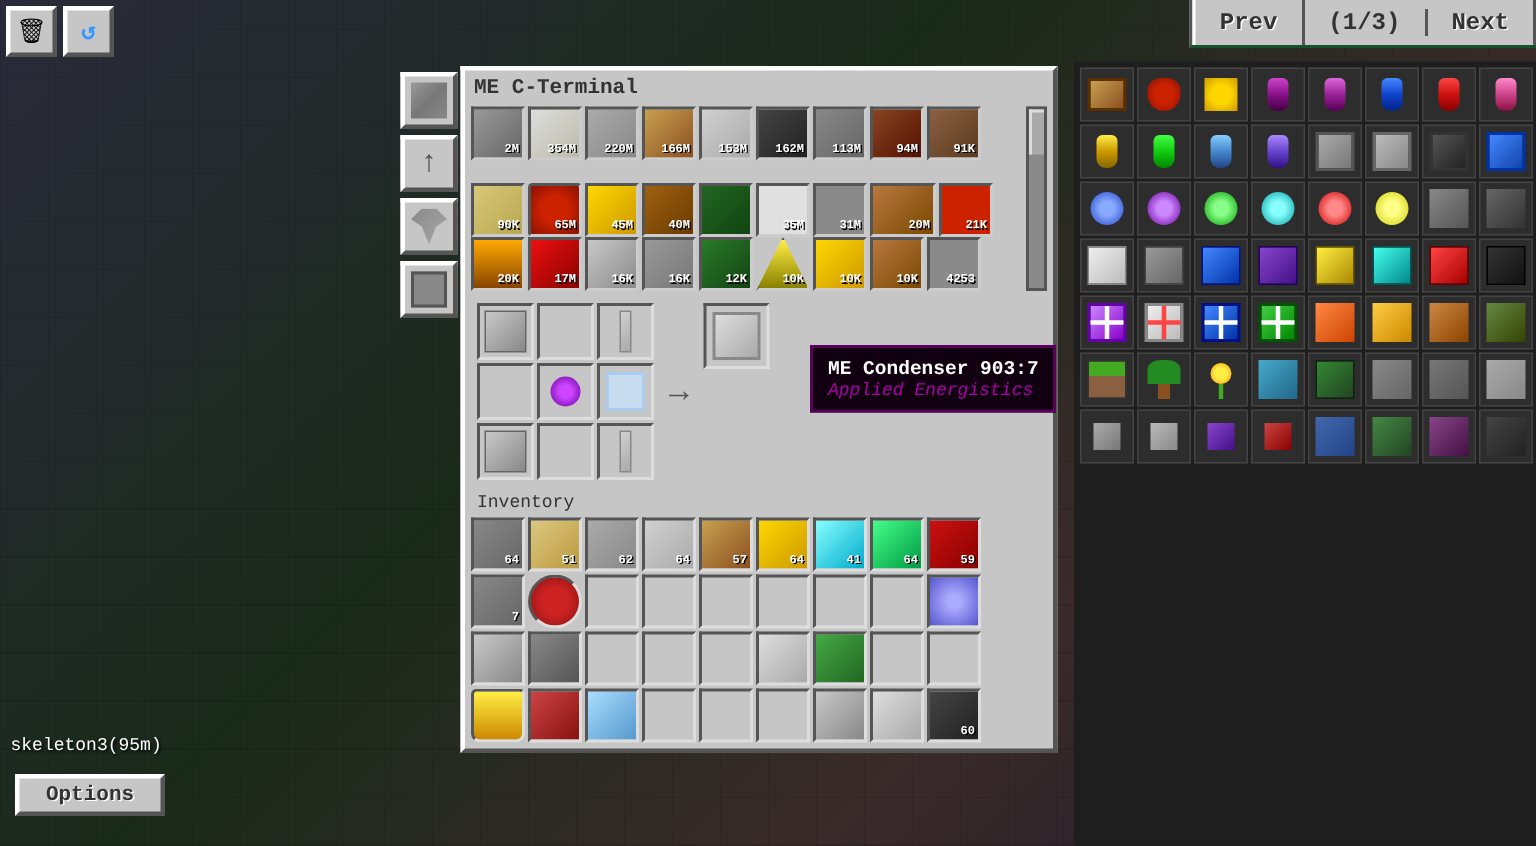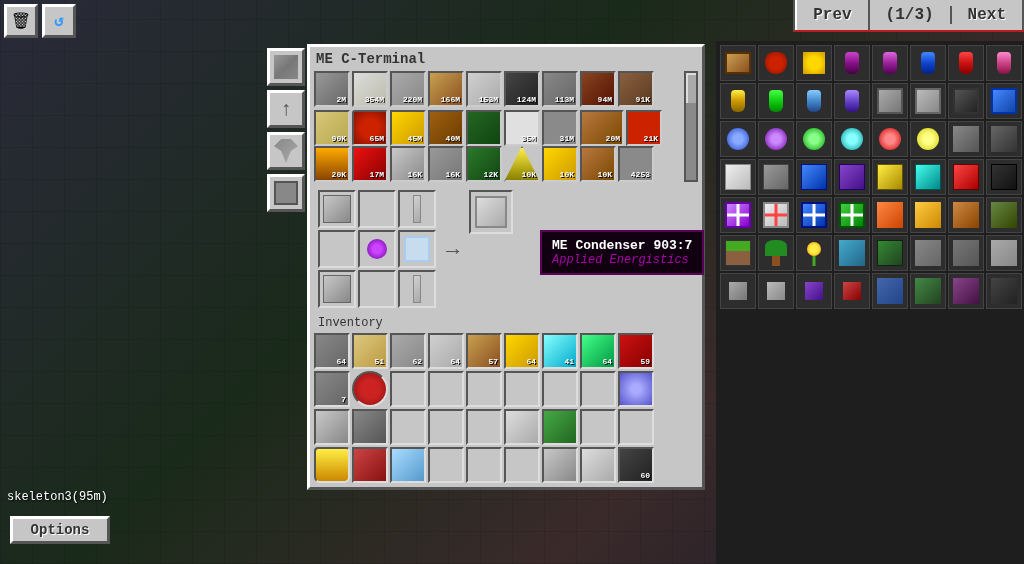--- a/index.html
+++ b/index.html
@@ -29,21 +29,21 @@
 
     
     .top-nav {
       position: absolute;
       top: 0;
       right: 0;
       display: flex;
       align-items: center;
       height: 32px;
       background: #c6c6c6;
-      border-bottom: 2px solid #b91c1c;
+      border-bottom: 2px solid #14532d;
       border-left: 2px solid #555;
     }
 
     .nav-btn {
       height: 100%;
       padding: 0 16px;
       background: #c6c6c6;
       border: none;
       border-right: 2px solid #555;
       font-family: 'Courier New', monospace;
@@ -446,38 +446,38 @@
     <div style="width:24px;height:24px;background:#888;border:2px solid #555;"></div>
   </div>
 </div>
 
 <div class="main-window">
   <div class="terminal-header">ME C-Terminal</div>
 
   <div class="grid-with-scroll">
     <div style="flex:1;">
 
-      <div class="grid-row" style="gap:2px; margin-bottom:3px;">
+      <div class="grid-row" style="gap:2px; margin-bottom:15px;">
         <div class="terminal-slot" style="background:linear-gradient(135deg,#999,#666);">
             <span class="t-count">2M</span>
           </div>
         <div class="terminal-slot" style="background:linear-gradient(135deg,#ddd,#bba);">
             <span class="t-count">354M</span>
           </div>
         <div class="terminal-slot" style="background:linear-gradient(135deg,#aaa,#888);padding-left:26px;">
             <span class="t-count">220M</span>
           </div>
         <div class="terminal-slot" style="background:linear-gradient(135deg,#c8a050,#8B5020);">
             <span class="t-count">166M</span>
           </div>
         <div class="terminal-slot" style="background:linear-gradient(135deg,#d0d0d0,#aaa);">
             <span class="t-count">153M</span>
           </div>
         <div class="terminal-slot" style="background:linear-gradient(135deg,#444,#222);">
-            <span class="t-count">124M</span>
+            <span class="t-count">162M</span>
           </div>
         <div class="terminal-slot" style="background:linear-gradient(135deg,#888,#666);">
             <span class="t-count">113M</span>
           </div>
         <div class="terminal-slot" style="background:linear-gradient(135deg,#884422,#551100);">
             <span class="t-count">94M</span>
           </div>
         <div class="terminal-slot" style="background:linear-gradient(135deg,#8B6040,#5a3a20);">
             <span class="t-count">91K</span>
           </div>

